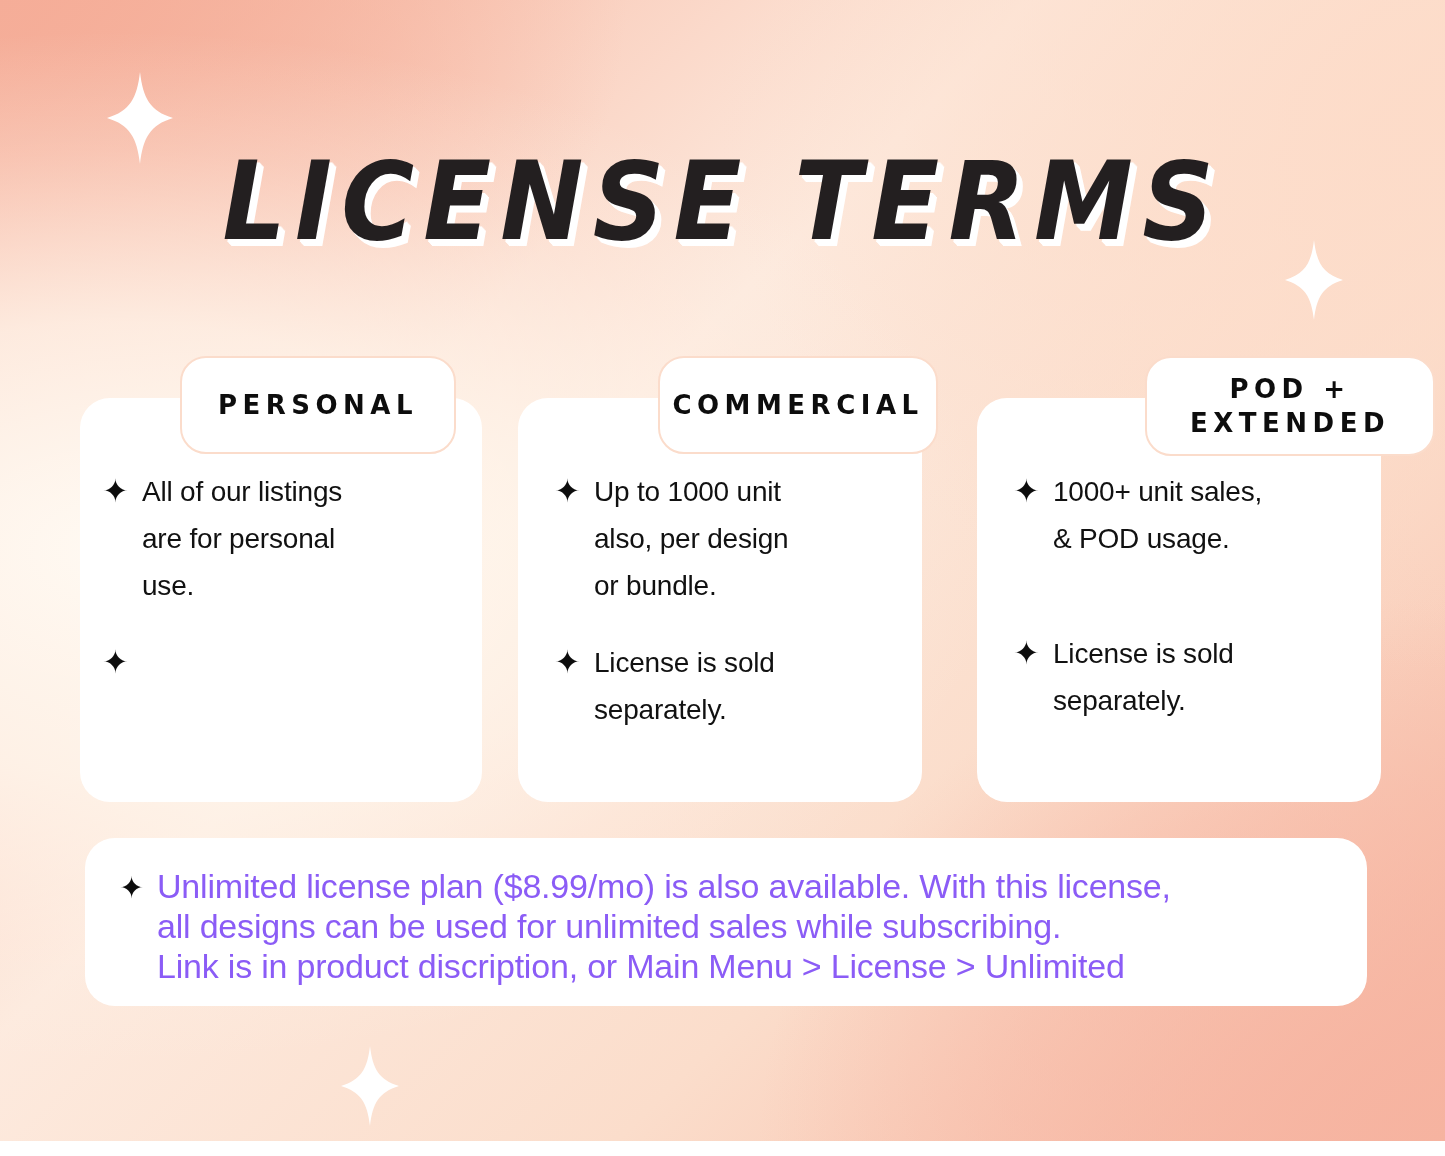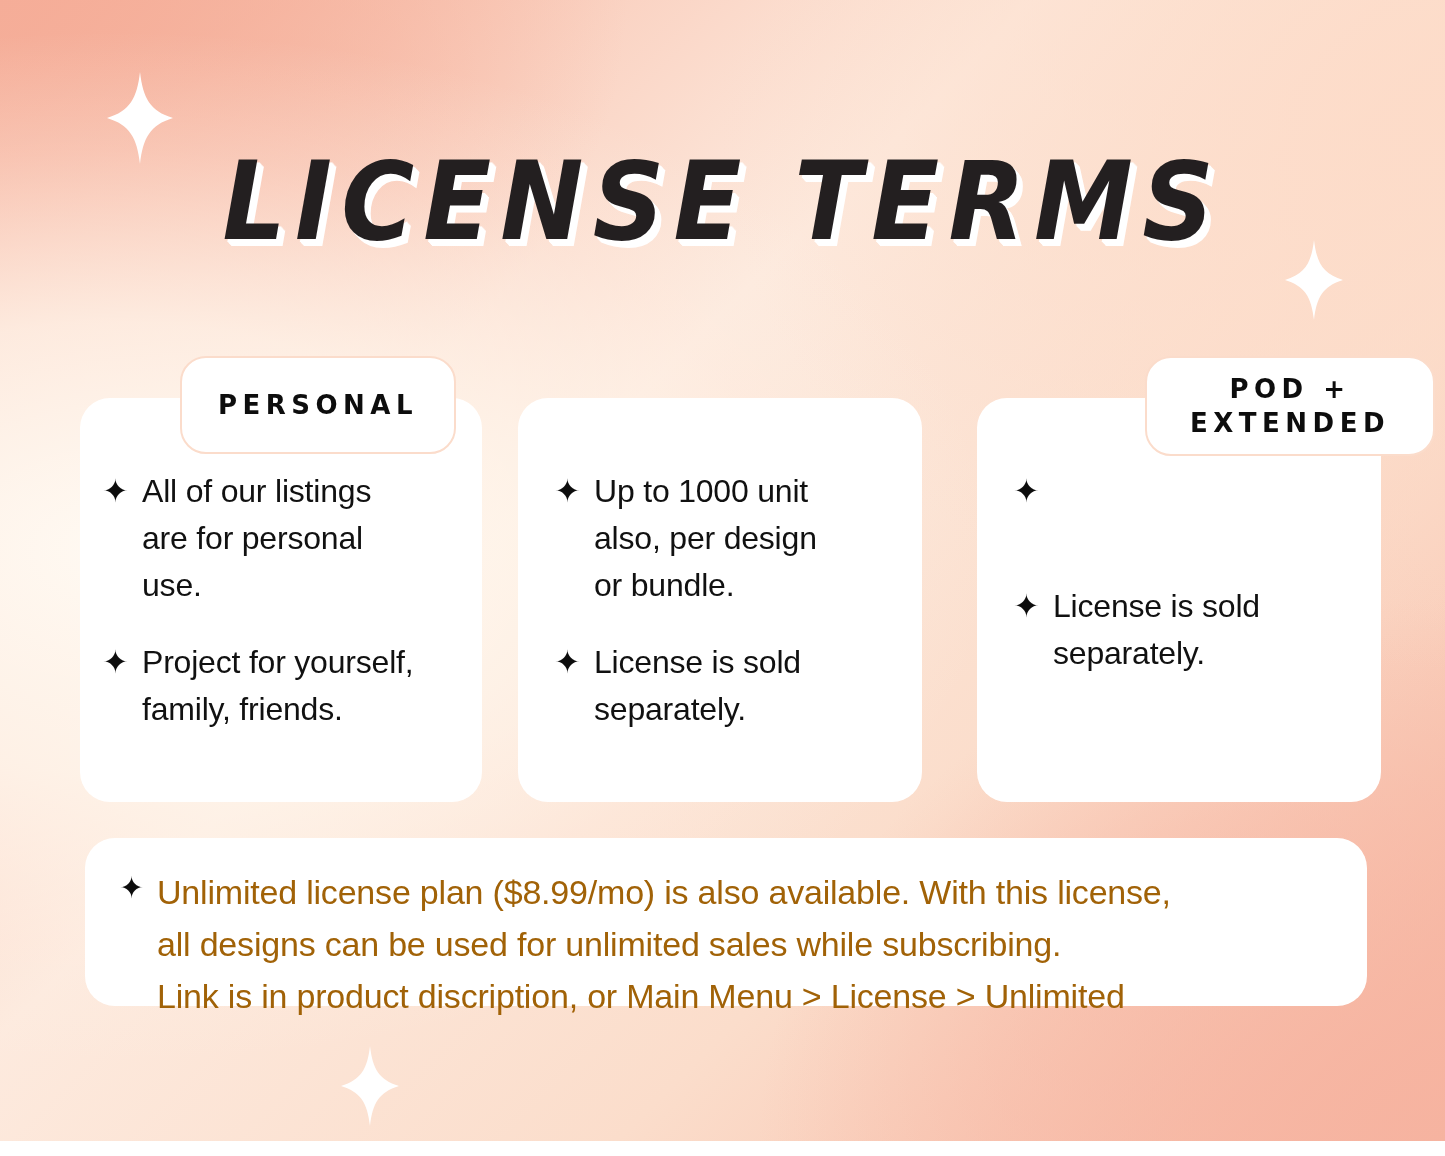--- a/index.html
+++ b/index.html
@@ -119,21 +119,21 @@
     flex: 0 0 auto;
     font-size: 32px;
     line-height: 47px;
     color: #0d0d0d;
     width: 40px;
     text-align: left;
   }
   .bullet-text {
     font-family: "Liberation Sans", sans-serif;
     font-weight: 400;
-    font-size: 32px;
+    font-size: 28px;
     line-height: 47px;
     color: #111111;
     letter-spacing: -0.2px;
     white-space: pre-line;
   }
 
   
   #card-personal   { left: 2px;   width: 402px; }
   #card-personal   .card-head { left: 100px; width: 276px; }
   #card-personal   .card-list { top: 112px; padding-left: 22px; }
@@ -165,22 +165,22 @@
   .banner-star {
     flex: 0 0 auto;
     font-size: 30px;
     line-height: 44px;
     color: #0d0d0d;
     width: 38px;
   }
   .banner-text {
     font-family: "Liberation Sans", sans-serif;
     font-size: 34px;
-    line-height: 52px;
-    color: #a16207;
+    line-height: 40px;
+    color: #8b5cf6;
     letter-spacing: -0.2px;
     white-space: pre-line;
   }
 </style>
 </head>
 <body>
 
 <div id="poster">
 
   <div class="sparkle" id="sparkle-1" style="left: 107px; top: 72px;">
@@ -212,28 +212,29 @@
       </div>
       <div class="card-list">
         <div class="bullet-row">
           <div class="bullet-star">✦</div>
           <div class="bullet-text">All of our listings
 are for personal
 use.</div>
         </div>
         <div class="bullet-row">
           <div class="bullet-star">✦</div>
-          <div class="bullet-text">Project for yourself,
-family, friends.</div>
         </div>
       </div>
     </div>
 
     <div class="card" id="card-commercial">
       <div class="card-body"></div>
+      <div class="card-head">
+        <span>COMMERCIAL</span>
+      </div>
       <div class="card-list">
         <div class="bullet-row">
           <div class="bullet-star">✦</div>
           <div class="bullet-text">Up to 1000 unit
 also, per design
 or bundle.</div>
         </div>
         <div class="bullet-row">
           <div class="bullet-star">✦</div>
           <div class="bullet-text">License is sold
@@ -244,20 +245,22 @@
 
     <div class="card" id="card-pod">
       <div class="card-body"></div>
       <div class="card-head">
         <span>POD +
 EXTENDED</span>
       </div>
       <div class="card-list">
         <div class="bullet-row">
           <div class="bullet-star">✦</div>
+          <div class="bullet-text">1000+ unit sales,
+&amp; POD usage.</div>
         </div>
         <div class="bullet-row">
           <div class="bullet-star">✦</div>
           <div class="bullet-text">License is sold
 separately.</div>
         </div>
       </div>
     </div>
 
   </div>

